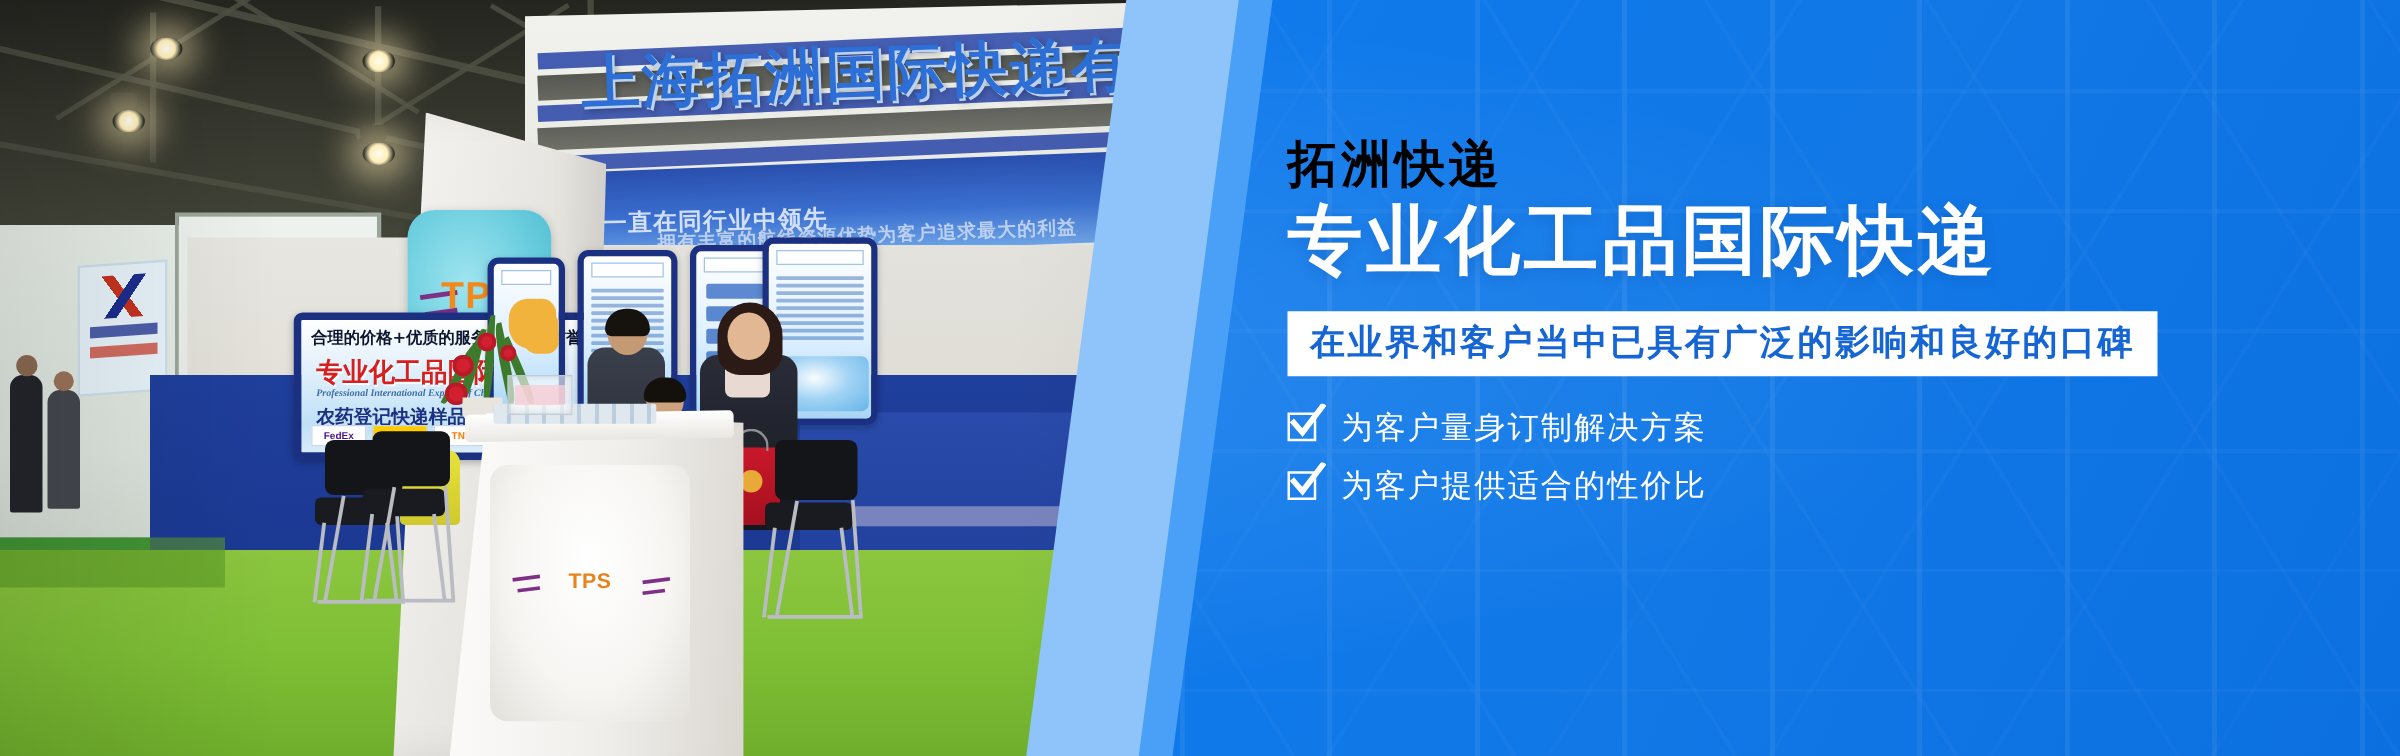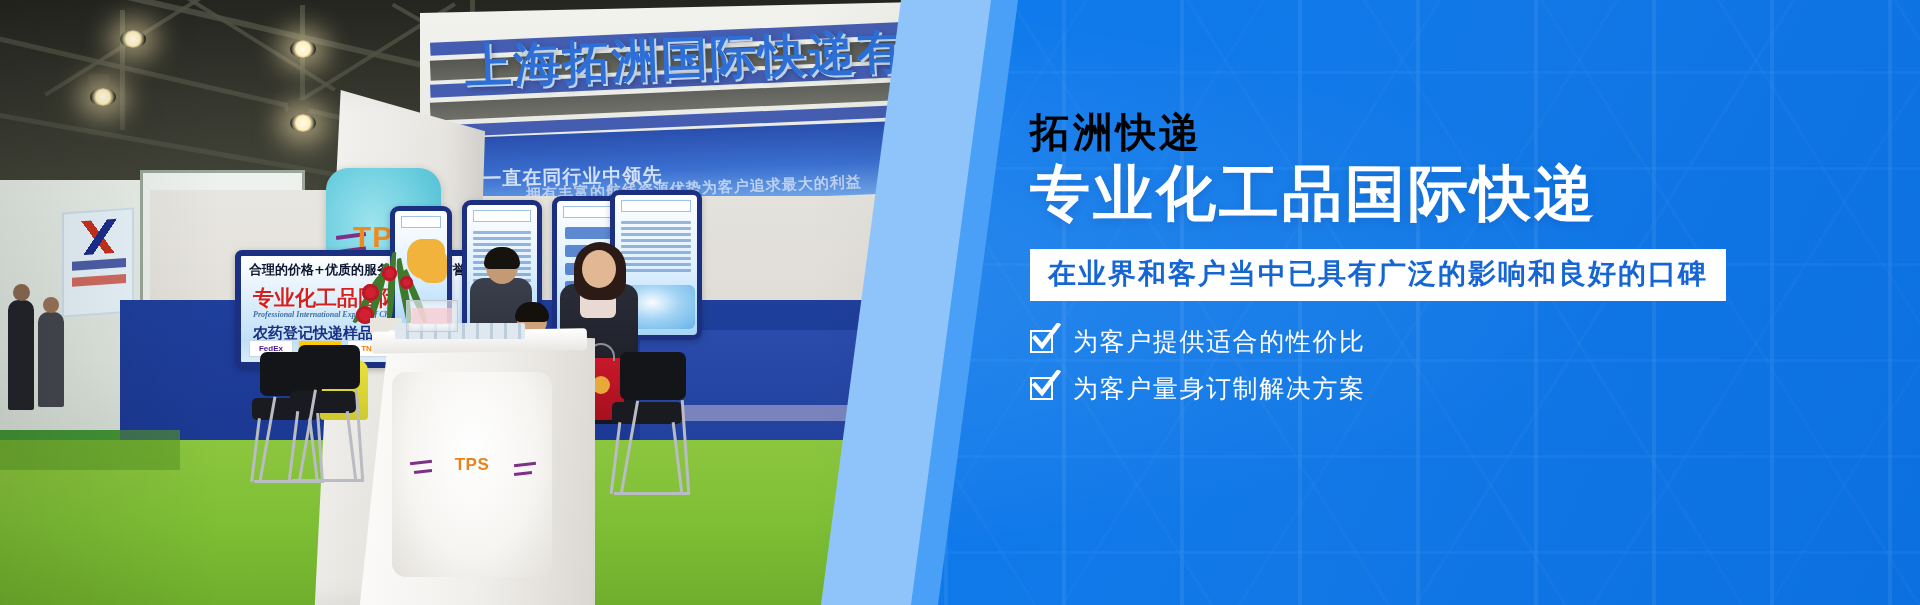--- a/index.html
+++ b/index.html
@@ -714,28 +714,28 @@
     <div class="ribbon">在业界和客户当中已具有广泛的影响和良好的口碑</div>
 
     <div class="bullets">
 
       <div class="bullet">
         <span class="cbox">
           <svg viewBox="0 0 30 30" aria-hidden="true">
             <path d="M4 15 L11 23 L27 2" fill="none" stroke="#ffffff" stroke-width="4.5" stroke-linecap="square" stroke-linejoin="miter"></path>
           </svg>
         </span>
-        <span class="bullet-text">为客户提供适合的性价比</span>
+        <span class="bullet-text">为客户量身订制解决方案</span>
       </div>
 
       <div class="bullet">
         <span class="cbox">
           <svg viewBox="0 0 30 30" aria-hidden="true">
             <path d="M4 15 L11 23 L27 2" fill="none" stroke="#ffffff" stroke-width="4.5" stroke-linecap="square" stroke-linejoin="miter"></path>
           </svg>
         </span>
-        <span class="bullet-text">为客户量身订制解决方案</span>
+        <span class="bullet-text">为客户提供适合的性价比</span>
       </div>
 
     </div>
   </div>
 
 </div>
 
 </body></html>

